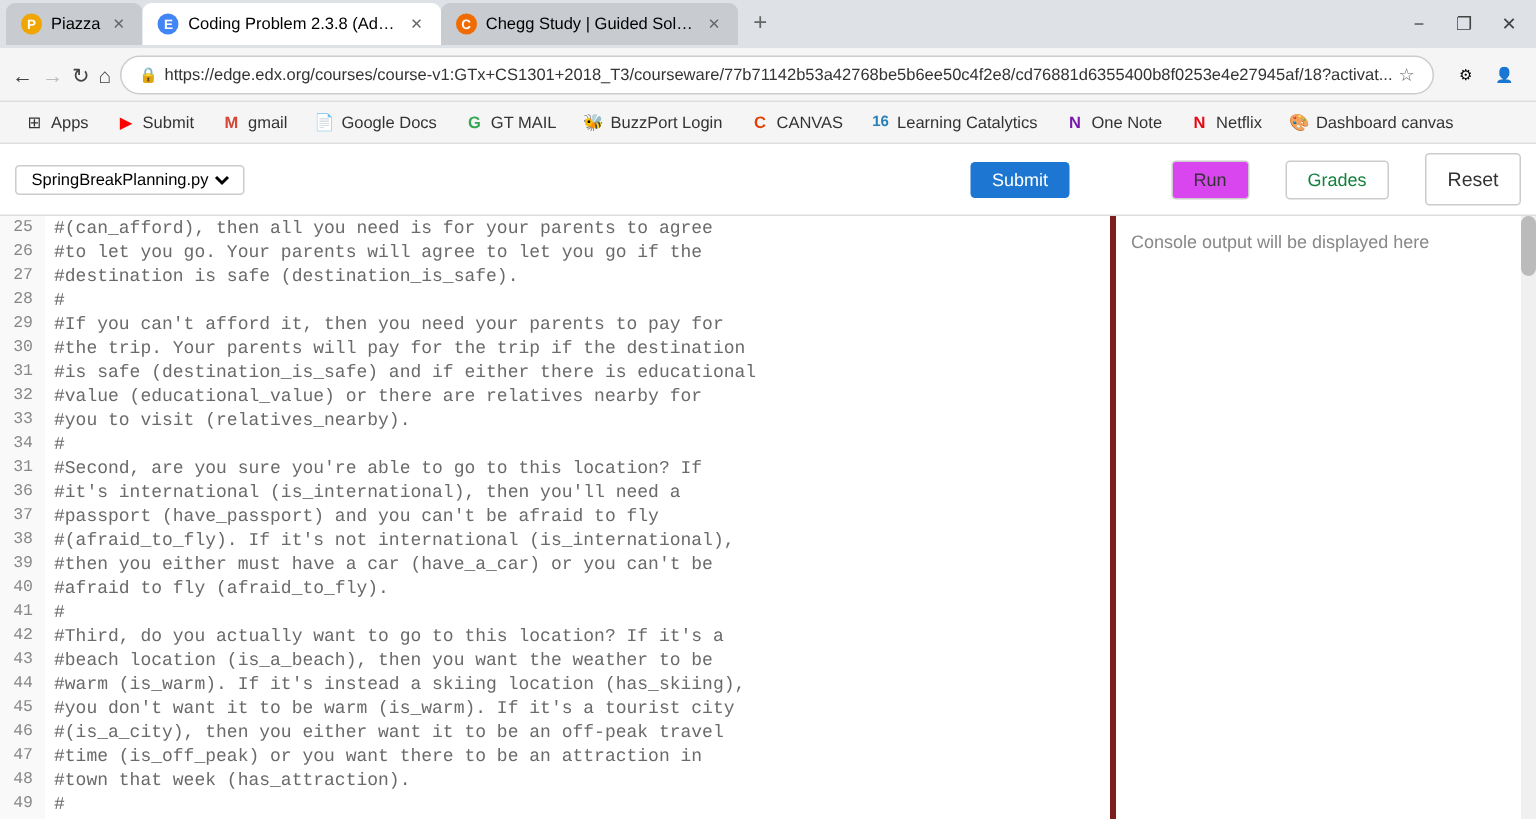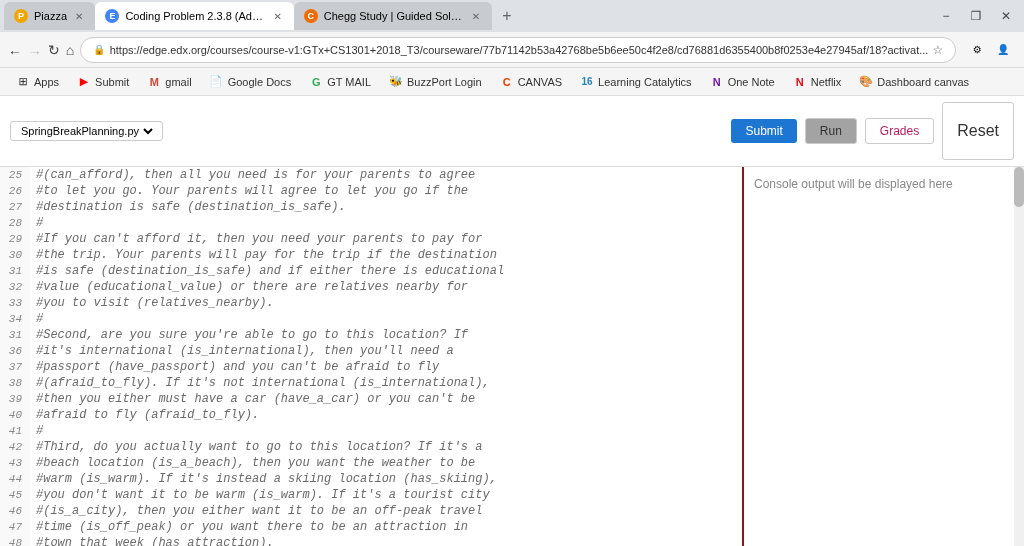--- a/index.html
+++ b/index.html
@@ -107,21 +107,21 @@
       height: calc(546px - 32px - 36px - 28px);
     }
 
     
     .editor-toolbar {
       display: flex;
       align-items: center;
       padding: 6px 10px;
       background: #fff;
       border-bottom: 1px solid #ddd;
-      gap: 8px;
+      gap: 24px;
     }
     .file-selector {
       display: flex;
       align-items: center;
       border: 1px solid #ccc;
       border-radius: 3px;
       padding: 2px 6px;
       font-size: 11px;
       background: #fff;
       cursor: pointer;
@@ -138,62 +138,62 @@
     .btn-submit {
       background: #1c76d2;
       color: #ffffff;
       border: none;
       padding: 5px 14px;
       border-radius: 3px;
       font-size: 12px;
       cursor: pointer;
     }
     .btn-run {
-      background: #a3a3a3;
+      background: #d946ef;
       color: #333;
       border: 1px solid #ccc;
       padding: 5px 14px;
       border-radius: 3px;
       font-size: 12px;
       cursor: pointer;
+      margin-left: 44px;
     }
     .btn-grades {
       background: #fff;
-      color: #be185d;
+      color: #15803d;
       border: 1px solid #ccc;
       padding: 5px 14px;
       border-radius: 3px;
       font-size: 12px;
       cursor: pointer;
     }
     .btn-reset {
       background: #fff;
       color: #333;
       border: 1px solid #ccc;
-      padding: 19px 14px;
-      border-radius: 3px;
-      font-size: 16px;
+      padding: 9px 14px;
+      border-radius: 3px;
+      font-size: 13px;
       cursor: pointer;
     }
 
     
     .editor-area {
       display: flex;
       flex: 1;
       overflow: hidden;
     }
     .code-panel {
       flex: 1;
       background: #fff;
       overflow-y: auto;
-      border-right: 2px solid #7f1d1d;
+      border-right: 4px solid #7f1d1d;
       font-family: 'Courier New', monospace;
       font-size: 12px;
       position: relative;
-      font-style: italic;
     }
     .code-panel::-webkit-scrollbar { width: 10px; }
     .code-panel::-webkit-scrollbar-track { background: #f0f0f0; }
     .code-panel::-webkit-scrollbar-thumb { background: #bbb; border-radius: 5px; }
     .code-line {
       display: flex;
       min-height: 16px;
       line-height: 16px;
     }
     .line-num {

